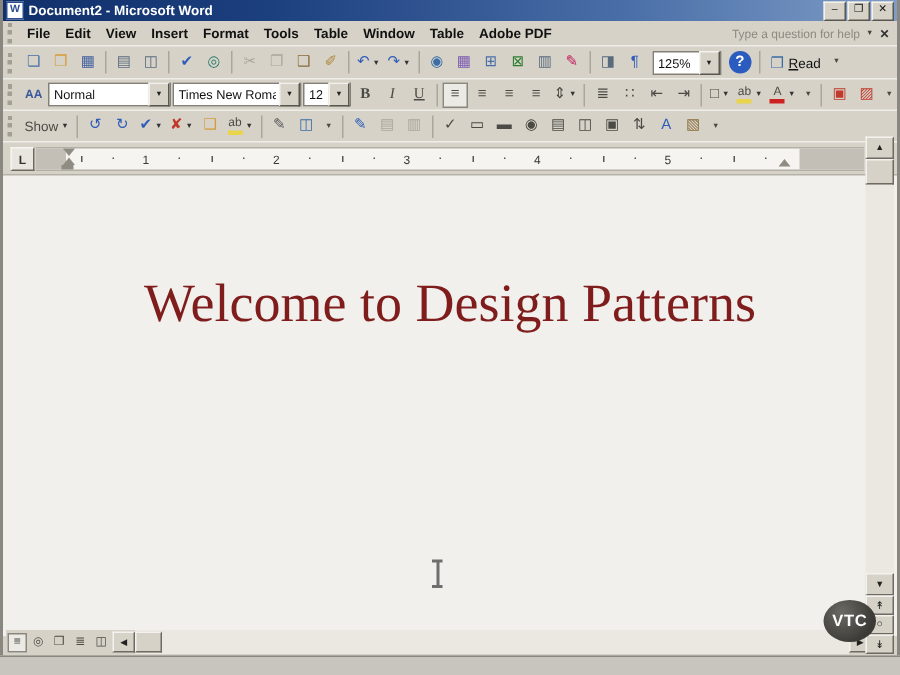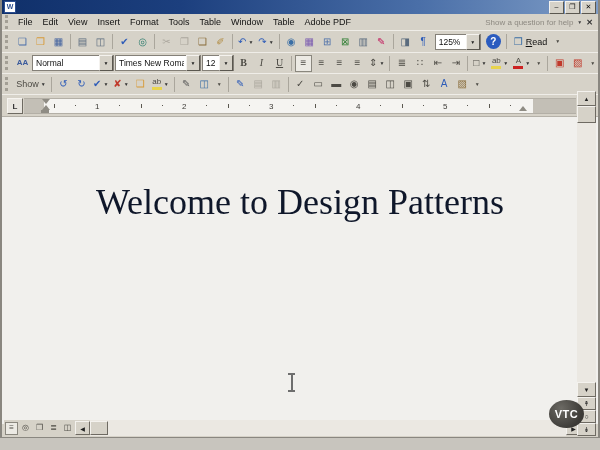--- a/index.html
+++ b/index.html
@@ -57,21 +57,21 @@
   .ruler .tail{position:absolute;right:0;top:0;bottom:0;width:43px;background:#c3bfb6;}
   .r-num{position:absolute;top:3px;font-size:8px;color:#3c3a36;}
   .r-dot{position:absolute;top:6px;width:1px;height:1px;background:#5a574f;}
   .r-mid{position:absolute;top:5px;width:1px;height:4px;background:#5a574f;}
   .tri-down{position:absolute;width:0;height:0;border-left:4px solid transparent;border-right:4px solid transparent;border-top:5px solid #8f8c84;}
   .tri-up{position:absolute;width:0;height:0;border-left:4px solid transparent;border-right:4px solid transparent;border-bottom:5px solid #8f8c84;}
   .ind-box{position:absolute;width:8px;height:3px;background:#8f8c84;}
 
   
   .doc{position:relative;height:308px;background:#f1f0ed;border-top:1px solid #b5b1a8;box-sizing:border-box;overflow:hidden;}
-  .heading{margin:0;padding-top:64px;text-align:center;font-family:"Liberation Serif","DejaVu Serif",serif;font-weight:400;font-size:36px;color:#0f172a;}
+  .heading{margin:0;padding-top:64px;text-align:center;font-family:"Liberation Serif","DejaVu Serif",serif;font-weight:400;font-size:36px;color:#7f1d1d;}
   .ibeam{position:absolute;left:285px;top:256px;width:9px;height:19px;}
   .ibeam::before,.ibeam::after{content:"";position:absolute;left:1px;right:1px;height:2px;background:#6e6e6e;}
   .ibeam::after{bottom:0;}
   .ibeam-v{position:absolute;left:4px;top:1px;bottom:1px;width:2px;background:#6e6e6e;}
   .vtc-logo{position:absolute;right:14px;top:400px;width:35px;height:28px;border-radius:50%;background:radial-gradient(circle at 35% 30%,#6c6a64,#3c3a36 70%);color:#fff;display:flex;align-items:center;justify-content:center;font-size:11px;font-weight:bold;letter-spacing:0.5px;z-index:6;}
 
   
   .hscroll{position:absolute;left:2px;top:420px;width:577px;height:16px;display:flex;align-items:center;background:#d6d2c8;}
   .view-buttons{display:flex;gap:1px;padding:0 1px;}
   .view-buttons .tbtn{min-width:13px;width:13px;height:13px;}
@@ -85,43 +85,44 @@
   .vtrack{flex:1;}
   .browse .sbtn{height:13px;font-size:7px;}
 </style>
 </head>
 <body>
 
 <div class="window">
 
   <div class="titlebar">
     <span class="app-icon">W</span>
+    <span class="title-text">Document2 - Microsoft Word</span>
     <span class="win-controls">
       <span class="wbtn">–</span>
       <span class="wbtn">❐</span>
       <span class="wbtn">✕</span>
     </span>
   </div>
 
   <div class="menubar">
     <span class="grip"></span>
-    <span style="display:flex;">
+    <span style="display:flex;font-weight:bold;">
         <span class="menu-item">File</span>
         <span class="menu-item">Edit</span>
         <span class="menu-item">View</span>
         <span class="menu-item">Insert</span>
         <span class="menu-item">Format</span>
         <span class="menu-item">Tools</span>
         <span class="menu-item">Table</span>
         <span class="menu-item">Window</span>
         <span class="menu-item">Table</span>
         <span class="menu-item">Adobe PDF</span>
       </span>
     <span class="qbox">
-      <span class="qtext">Show a question for help</span>
+      <span class="qtext">Type a question for help</span>
       <span class="qdd">▼</span>
       <span class="qclose">✕</span>
     </span>
   </div>
 
   <div class="toolbar std">
     <span class="grip"></span>
     <span style="display:flex;align-items:center;gap:1px;">
         <span class="tbtn">
           <span class="gw">

